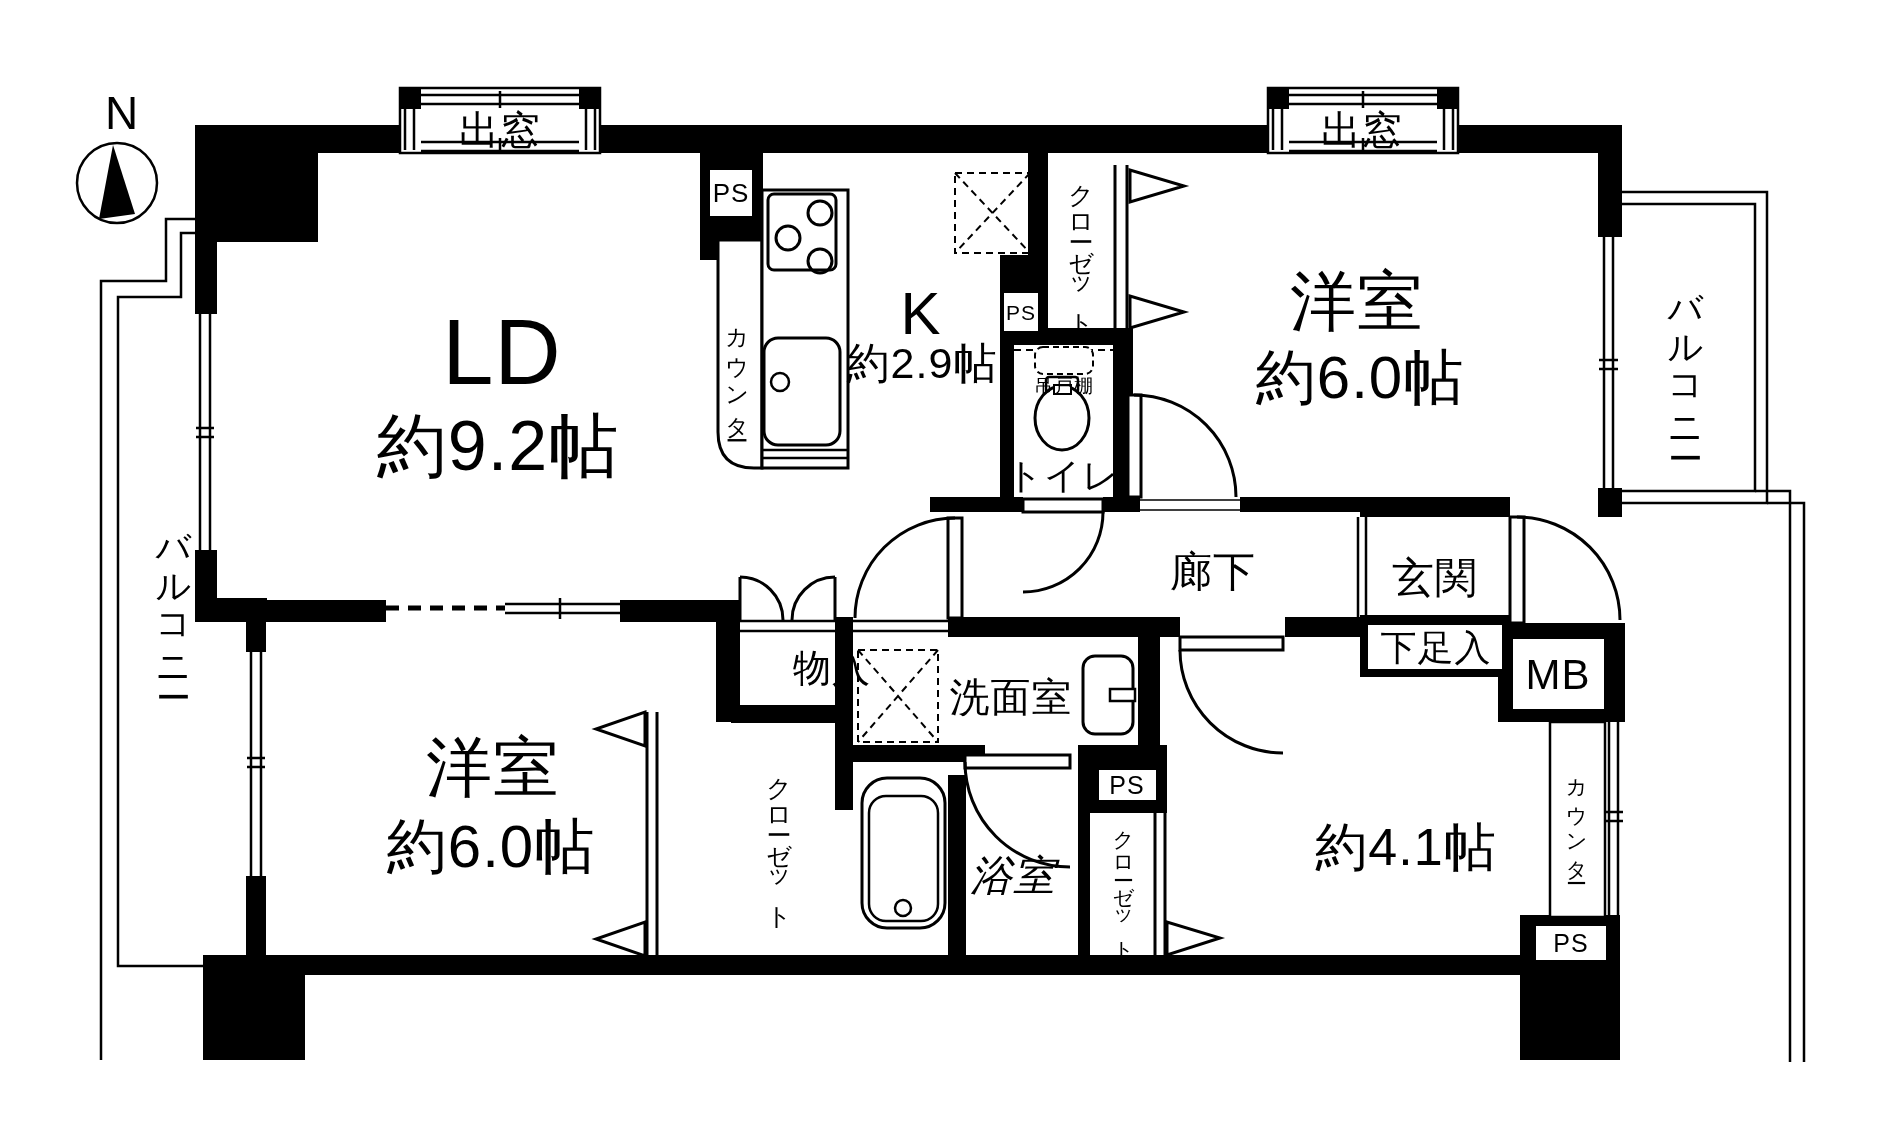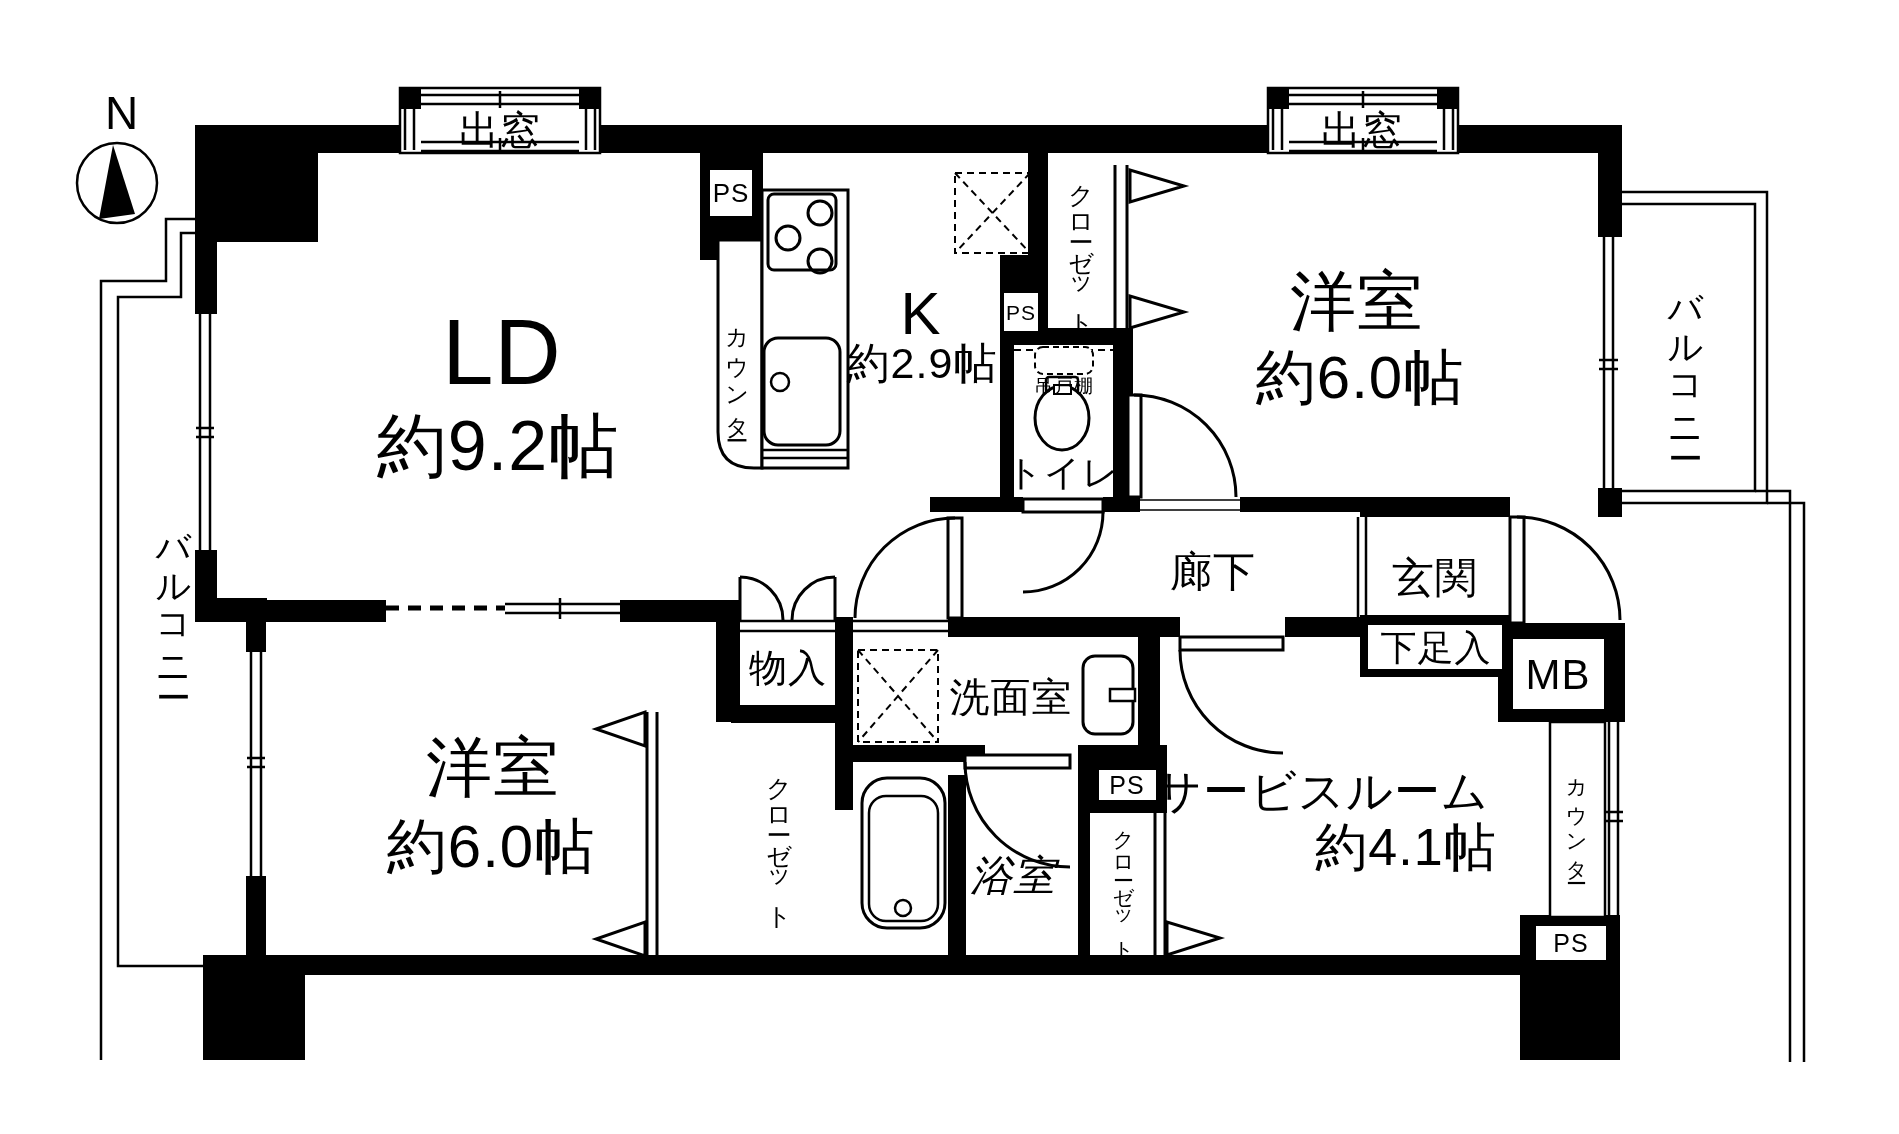--- a/index.html
+++ b/index.html
@@ -202,41 +202,40 @@
 
   <div class="lbl b" style="left:921px;top:314px;font-size:60px;">K</div>
   <div class="lbl" style="left:922px;top:363px;font-size:43px;">約2.9帖</div>
 
   <div class="lbl" style="left:1357px;top:301px;font-size:66px;">洋室</div>
   <div class="lbl" style="left:1360px;top:378px;font-size:60px;">約6.0帖</div>
 
   <div class="lbl" style="left:493px;top:767px;font-size:66px;">洋室</div>
   <div class="lbl" style="left:491px;top:847px;font-size:60px;">約6.0帖</div>
 
-  <div class="lbl" style="left:1322px;top:791px;font-size:46px;">サービスルーム</div>
   <div class="lbl" style="left:1406px;top:847px;font-size:52px;text-align:center;">約4.1帖</div>
 
   <div class="lbl" style="left:1213px;top:572px;font-size:42px;">廊下</div>
   <div class="lbl" style="left:1435px;top:578px;font-size:42px;">玄関</div>
   <div class="lbl" style="left:1436px;top:648px;font-size:36px;">下足入</div>
   <div class="lbl" style="left:1558px;top:675px;font-size:42px;">MB</div>
 
   <div class="lbl" style="left:731px;top:193px;font-size:26px;">PS</div>
   <div class="lbl" style="left:1021px;top:312px;font-size:21px;">PS</div>
   <div class="lbl" style="left:1127px;top:785px;font-size:25px;">PS</div>
   <div class="lbl" style="left:1571px;top:943px;font-size:25px;">PS</div>
 
   <div class="lbl v" style="left:1081px;top:247px;font-size:25px;">クローゼット</div>
   <div class="lbl v" style="left:779px;top:840px;font-size:25px;">クローゼット</div>
   <div class="lbl v" style="left:1124px;top:884px;font-size:21px;">クローゼット</div>
 
-  <div class="lbl" style="left:788px;top:668px;font-size:38px;">物入</div>
+  <div class="lbl" style="left:832px;top:668px;font-size:38px;">物入</div>
   <div class="lbl" style="left:1011px;top:697px;font-size:40px;">洗面室</div>
   <div class="lbl" style="left:1013px;top:876px;font-size:42px;font-style:italic;">浴室</div>
-  <div class="lbl" style="left:1063px;top:476px;font-size:36px;font-family:Liberation Mono, monospace;">トイレ</div>
+  <div class="lbl" style="left:1063px;top:476px;font-size:36px;">トイレ</div>
   <div class="lbl" style="left:1064px;top:360px;font-size:19px;margin-top:25px;">吊戸棚</div>
 
   <div class="lbl v" style="left:737px;top:372px;font-size:23px;">カウンター</div>
   <div class="lbl v" style="left:1577px;top:820px;font-size:21px;">カウンター</div>
 
   <div class="lbl v" style="left:174px;top:595px;font-size:35px;">バルコニー</div>
   <div class="lbl v" style="left:1686px;top:356px;font-size:35px;">バルコニー</div>
 </div>
 
 </body></html>

